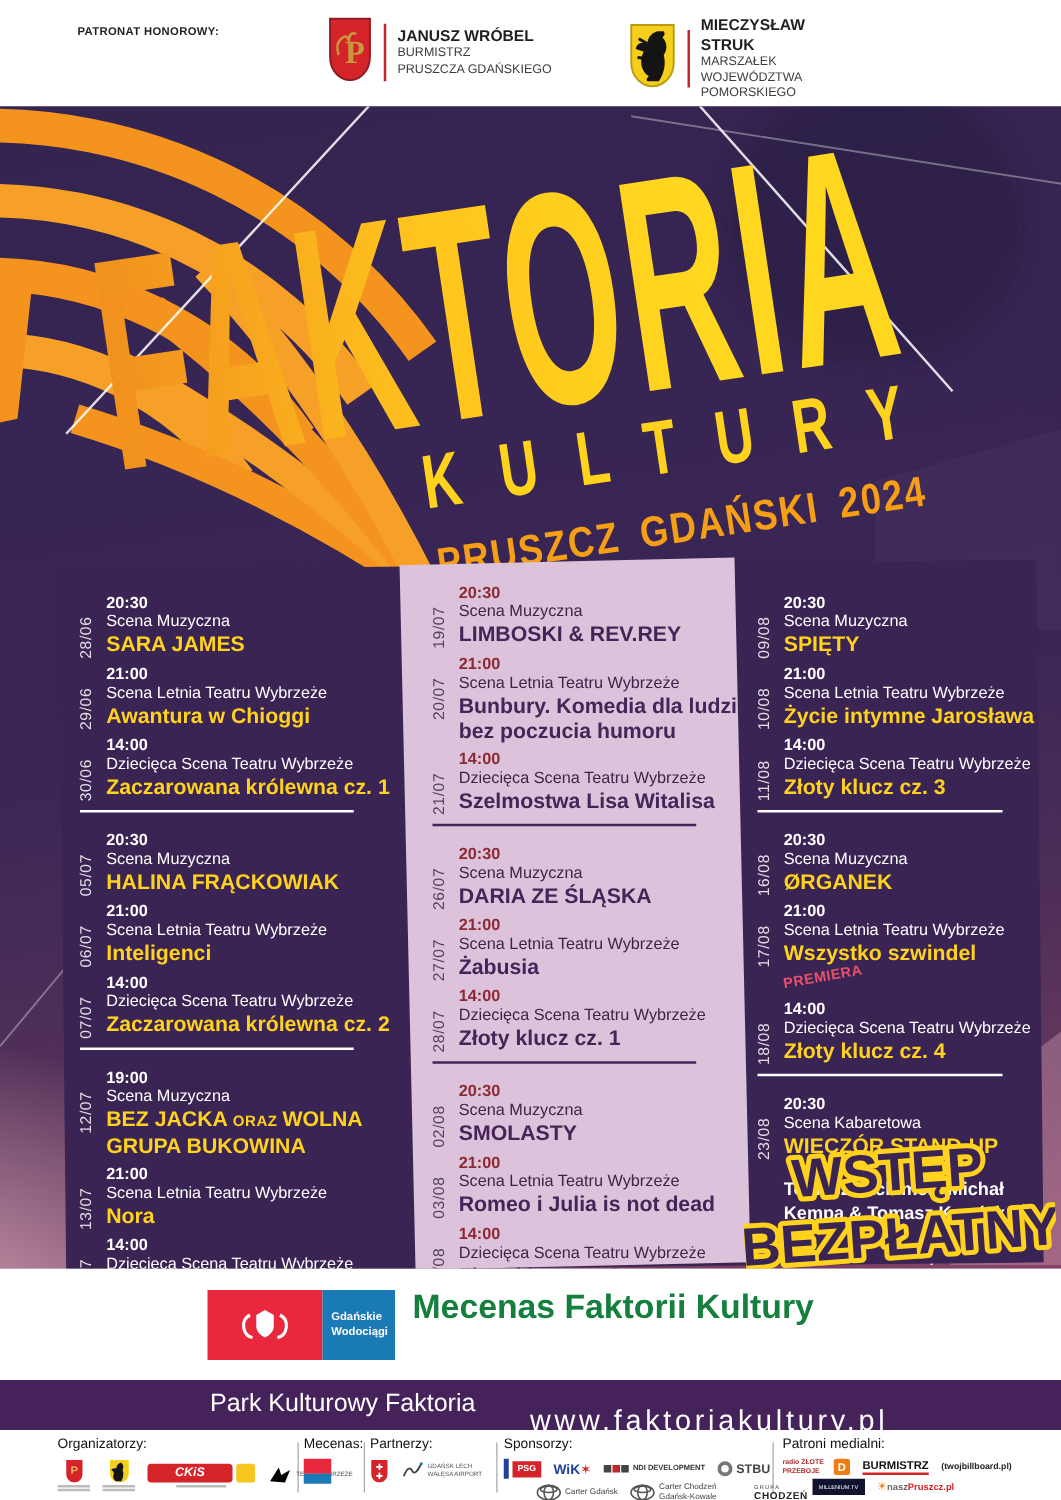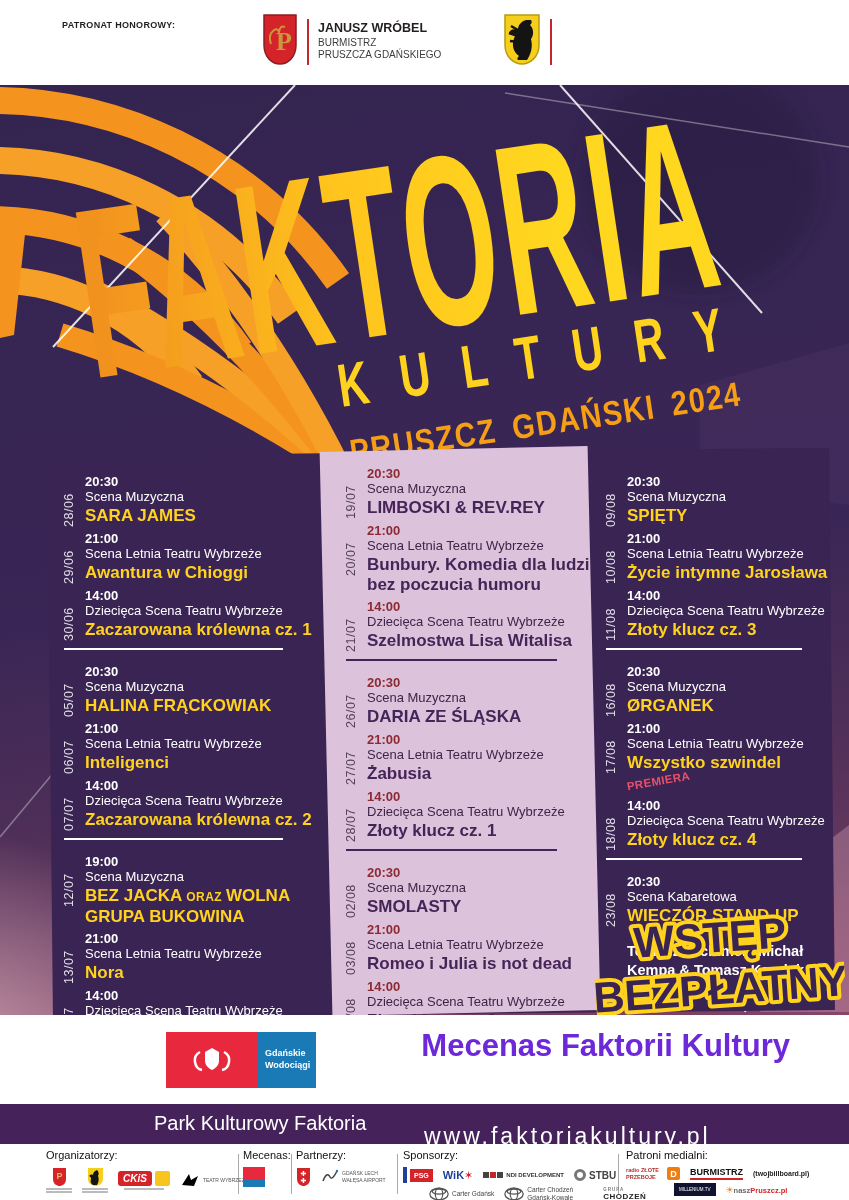--- a/index.html
+++ b/index.html
@@ -66,41 +66,41 @@
   .col-pink .sep{border-top:2px solid #472457;}
 
   .free-entry{position:absolute;left:594px;top:827px;transform:rotate(-4deg);}
 
   
   .mecenas-band{position:absolute;left:0;top:1015px;width:849px;height:89px;background:#fff;}
   .gw-logo{position:absolute;left:166px;top:17px;display:flex;height:56px;border-radius:11px;}
   .gw-red{width:92px;background:#e8283c;display:flex;align-items:center;justify-content:center;}
   .gw-blue{width:58px;background:#1a7ab5;color:#fff;font-size:9px;font-weight:700;line-height:1.3;
            display:flex;flex-direction:column;justify-content:center;padding-left:7px;box-sizing:border-box;}
-  .mecenas-text{position:absolute;left:330px;top:14px;width:460px;text-align:right;color:#6d28d9;
-                font-size:31px;font-weight:800;line-height:33px;}
+  .mecenas-text{position:absolute;left:330px;top:14px;width:460px;text-align:left;color:#15803d;
+                font-size:27px;font-weight:800;line-height:33px;}
 
   
   .footer-bar{position:absolute;left:0;top:1104px;width:849px;height:40px;background:#45235a;color:#fff;}
-  .fb-left{position:absolute;left:154px;top:8px;font-size:20px;font-weight:400;}
+  .fb-left{position:absolute;left:168px;top:8px;font-size:20px;font-weight:400;}
   .fb-right{position:absolute;left:424px;top:7px;font-size:23px;font-weight:400;letter-spacing:3px;margin-top:12px;}
 
   
   .logo-strip{position:absolute;left:0;top:1144px;width:849px;height:56px;background:#fff;}
   .sec{position:absolute;top:5px;}
   .sec-label{font-size:11px;color:#111;}
   .logo-row{display:flex;align-items:center;gap:10px;margin-top:6px;}
   .logo-row2{display:flex;align-items:center;gap:10px;margin-top:3px;}
   .divider{position:absolute;top:10px;width:1px;height:40px;background:#aaa;}
   .cap-bars{display:flex;flex-direction:column;gap:1px;margin-top:2px;}
   .cap-bars i{display:block;height:2px;background:#bbb;width:26px;}
   .chip{display:flex;flex-direction:column;align-items:center;}
   .chip-h{display:flex;align-items:center;gap:3px;}
   .ckis-red{background:#d5232a;color:#fff;font-weight:800;font-style:italic;font-size:10px;
-            padding:2px 5px;border-radius:3px;}
+            padding:2px 22px;border-radius:3px;}
   .ckis-yellow{width:15px;height:15px;background:#f7c51e;border-radius:2px;}
   .tw-text{font-size:5px;color:#555;line-height:1.3;}
   .gwm-red{width:22px;height:12px;background:#e8283c;}
   .gwm-blue{width:22px;height:8px;background:#1a7ab5;}
   .psg-blue{width:4px;height:16px;background:#20409a;}
   .psg-red{background:#d5232a;color:#fff;font-size:7px;font-weight:800;padding:3px 4px;}
   .wik{font-size:11px;font-weight:800;color:#20409a;}
   .wik .star{color:#d5232a;}
   .ndi-sq{display:flex;gap:1px;}
   .ndi-sq i{display:block;width:6px;height:6px;background:#444;}
@@ -145,20 +145,25 @@
 
   <div class="patron" id="patron-2">
     <span>
       <svg width="38" height="53" viewBox="0 0 38 53">
         <path d="M2 2 h34 v30 c0 13 -10 19 -17 19 c-7 0 -17 -6 -17 -19 z" fill="#f5cf1b" stroke="#b89b12" stroke-width="1.5"></path>
         <path d="M23 7 c-6 2 -8 6 -8 10 c-5 -2 -8 0 -9 3 c3 0 5 1 6 3 c-4 8 -2 16 4 20 c-2 2 -2 3 -1 4 h9 c4 -6 6 -13 4 -21 c3 -4 3 -10 -1 -14 c2 -2 2 -3 1 -5 z" fill="#141414"></path>
         <path d="M15 17 l-7 -4 M15 23 l-9 -3 M16 29 l-9 -1" stroke="#141414" stroke-width="2.5"></path>
       </svg>
     </span>
     <span class="vsep"></span>
+    <span class="patron-text">
+      <div class="patron-name">MIECZYSŁAW STRUK</div>
+      <div class="patron-role">MARSZAŁEK</div>
+      <div class="patron-region">WOJEWÓDZTWA POMORSKIEGO</div>
+    </span>
   </div>
 </header>
 
 <main class="poster">
 
   <svg class="deco" style="left:0;top:0" width="400" height="480" viewBox="0 0 400 480">
     <g fill="none" stroke="#f4941f" stroke-width="27">
       <path d="M -32 16 A 425 425 0 0 1 338 196"></path>
       <path d="M -29 76 A 365 365 0 0 1 289 231" stroke="#f6a028"></path>
       <path d="M -26 135 A 305 305 0 0 1 240 265"></path>
@@ -638,18 +643,18 @@
   <div class="sec" style="left:626px">
     <div class="sec-label">Patroni medialni:</div>
     <div class="logo-row">
       <span class="chip-h">
         <span class="zp-t" style="width:38px">radio ZŁOTE PRZEBOJE</span>
         <span class="zp-d">D</span>
       </span>
       <span class="panorama">BURMISTRZ</span>
       <span class="billboard">(twojbillboard.pl)</span>
     </div>
-    <div class="logo-row2" style="margin-left:48px">
+    <div class="logo-row2" style="margin-left:24px">
       <span class="mill">MILLENIUM.TV</span>
       <span class="naszp"><span class="sun">☀</span>nasz<b>Pruszcz.pl</b></span>
     </div>
   </div>
 </section>
 
 </body></html>

